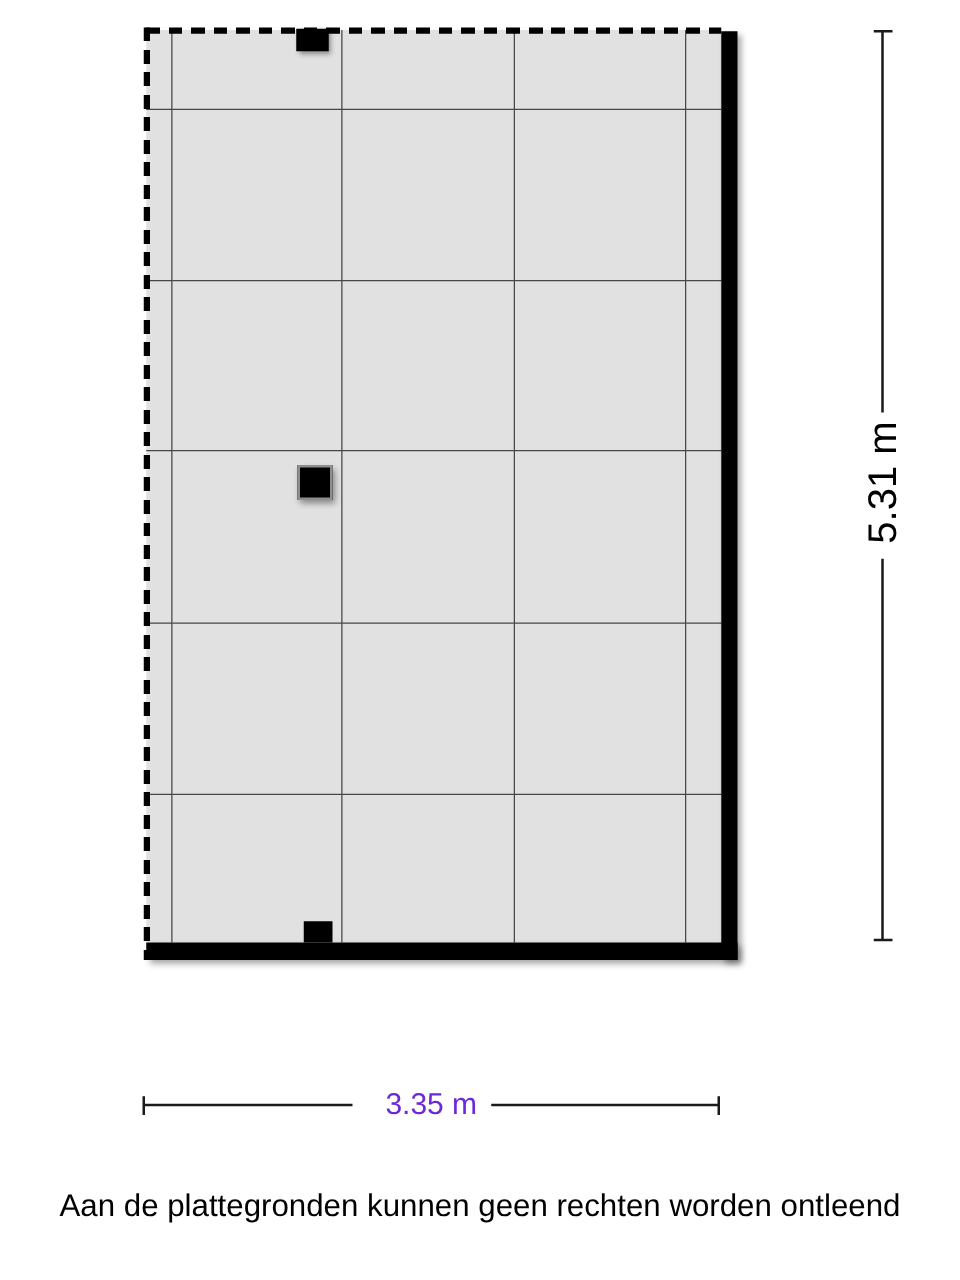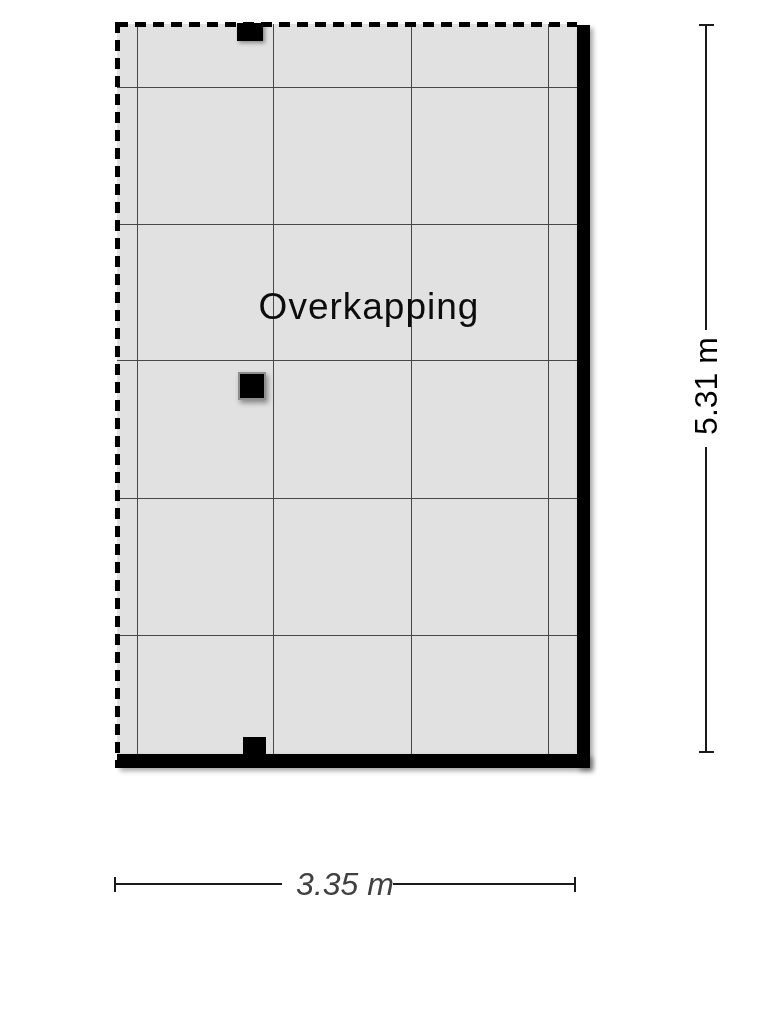--- a/index.html
+++ b/index.html
@@ -72,21 +72,21 @@
     transform: translate(-50%, -50%) rotate(-90deg);
     font-size: 32px; color: #000; white-space: nowrap;
   }
   .dimh-seg1 { left: 115px; top: 883px; width: 167px; height: 2px; }
   .dimh-seg2 { left: 393px; top: 883px; width: 182px; height: 2px; }
   .dimh-tick-left  { left: 114px; top: 877px; width: 2px; height: 15px; }
   .dimh-tick-right { left: 574px; top: 877px; width: 2px; height: 15px; }
   .dimh-label {
     left: 345px; top: 884px;
     transform: translate(-50%, -50%);
-    font-size: 32px; color: #404040; white-space: nowrap; font-style: italic;
+    font-size: 24px; color: #6d28d9; white-space: nowrap;
   }
 
   
   .footer {
     left: 0; top: 950px; width: 768px;
     text-align: center;
     font-size: 25px;
     line-height: 30px;
     color: #000;
   }
@@ -110,34 +110,34 @@
 
   <div class="abs dash-top"></div>
   <div class="abs dash-left"></div>
   <div class="abs wall-right"></div>
   <div class="abs wall-bottom"></div>
 
   <div class="abs post post-top"></div>
   <div class="abs post post-middle"></div>
   <div class="abs post post-bottom"></div>
 
-  <div class="abs room-label">Overkapping</div>
 
   <div>
     <div class="abs dim dimv-seg1"></div>
     <div class="abs dim dimv-seg2"></div>
     <div class="abs dim dimv-tick-top"></div>
     <div class="abs dim dimv-tick-bottom"></div>
     <div class="abs dimv-label">5.31 m</div>
   </div>
 
   <div>
     <div class="abs dim dimh-seg1"></div>
     <div class="abs dim dimh-seg2"></div>
     <div class="abs dim dimh-tick-left"></div>
     <div class="abs dim dimh-tick-right"></div>
     <div class="abs dimh-label">3.35 m</div>
   </div>
 
   <div class="abs footer">
+    <div>Aan de plattegronden kunnen geen rechten worden ontleend</div>
   </div>
 
 </div>
 
 </body></html>

